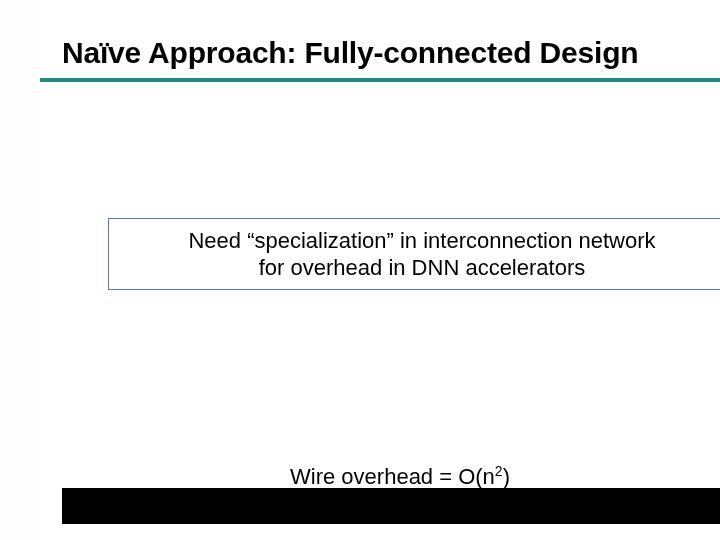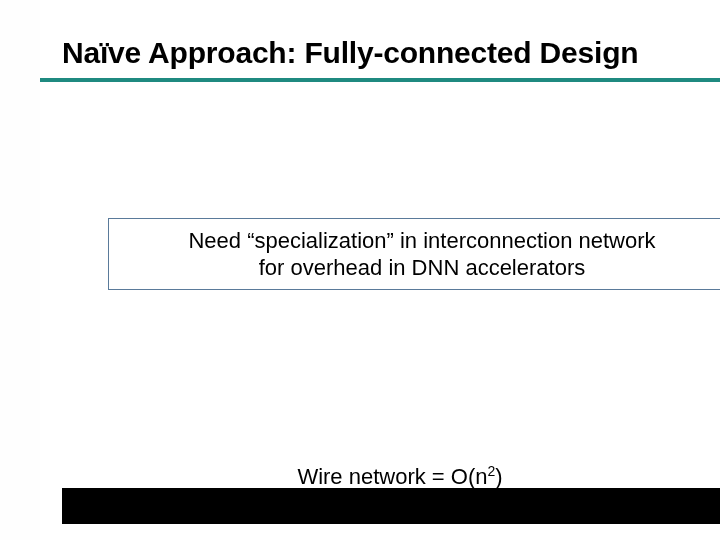--- a/index.html
+++ b/index.html
@@ -87,20 +87,20 @@
 
   <div class="title">Naïve Approach: Fully-connected Design</div>
   <div class="title-underline"></div>
 
   <div class="callout-box">
     <div>Need “specialization” in interconnection network</div>
     <div>for overhead in DNN accelerators</div>
   </div>
 
   <div class="formula">
-    <span>Wire network = O(n</span><sup>2</sup><span>)</span>
+    <span>Wire overhead = O(n</span><sup>2</sup><span>)</span>
   </div>
 
   <div class="footer-bar">
     <span class="page-num">19</span>
   </div>
 
 </div>
 
 </body></html>

